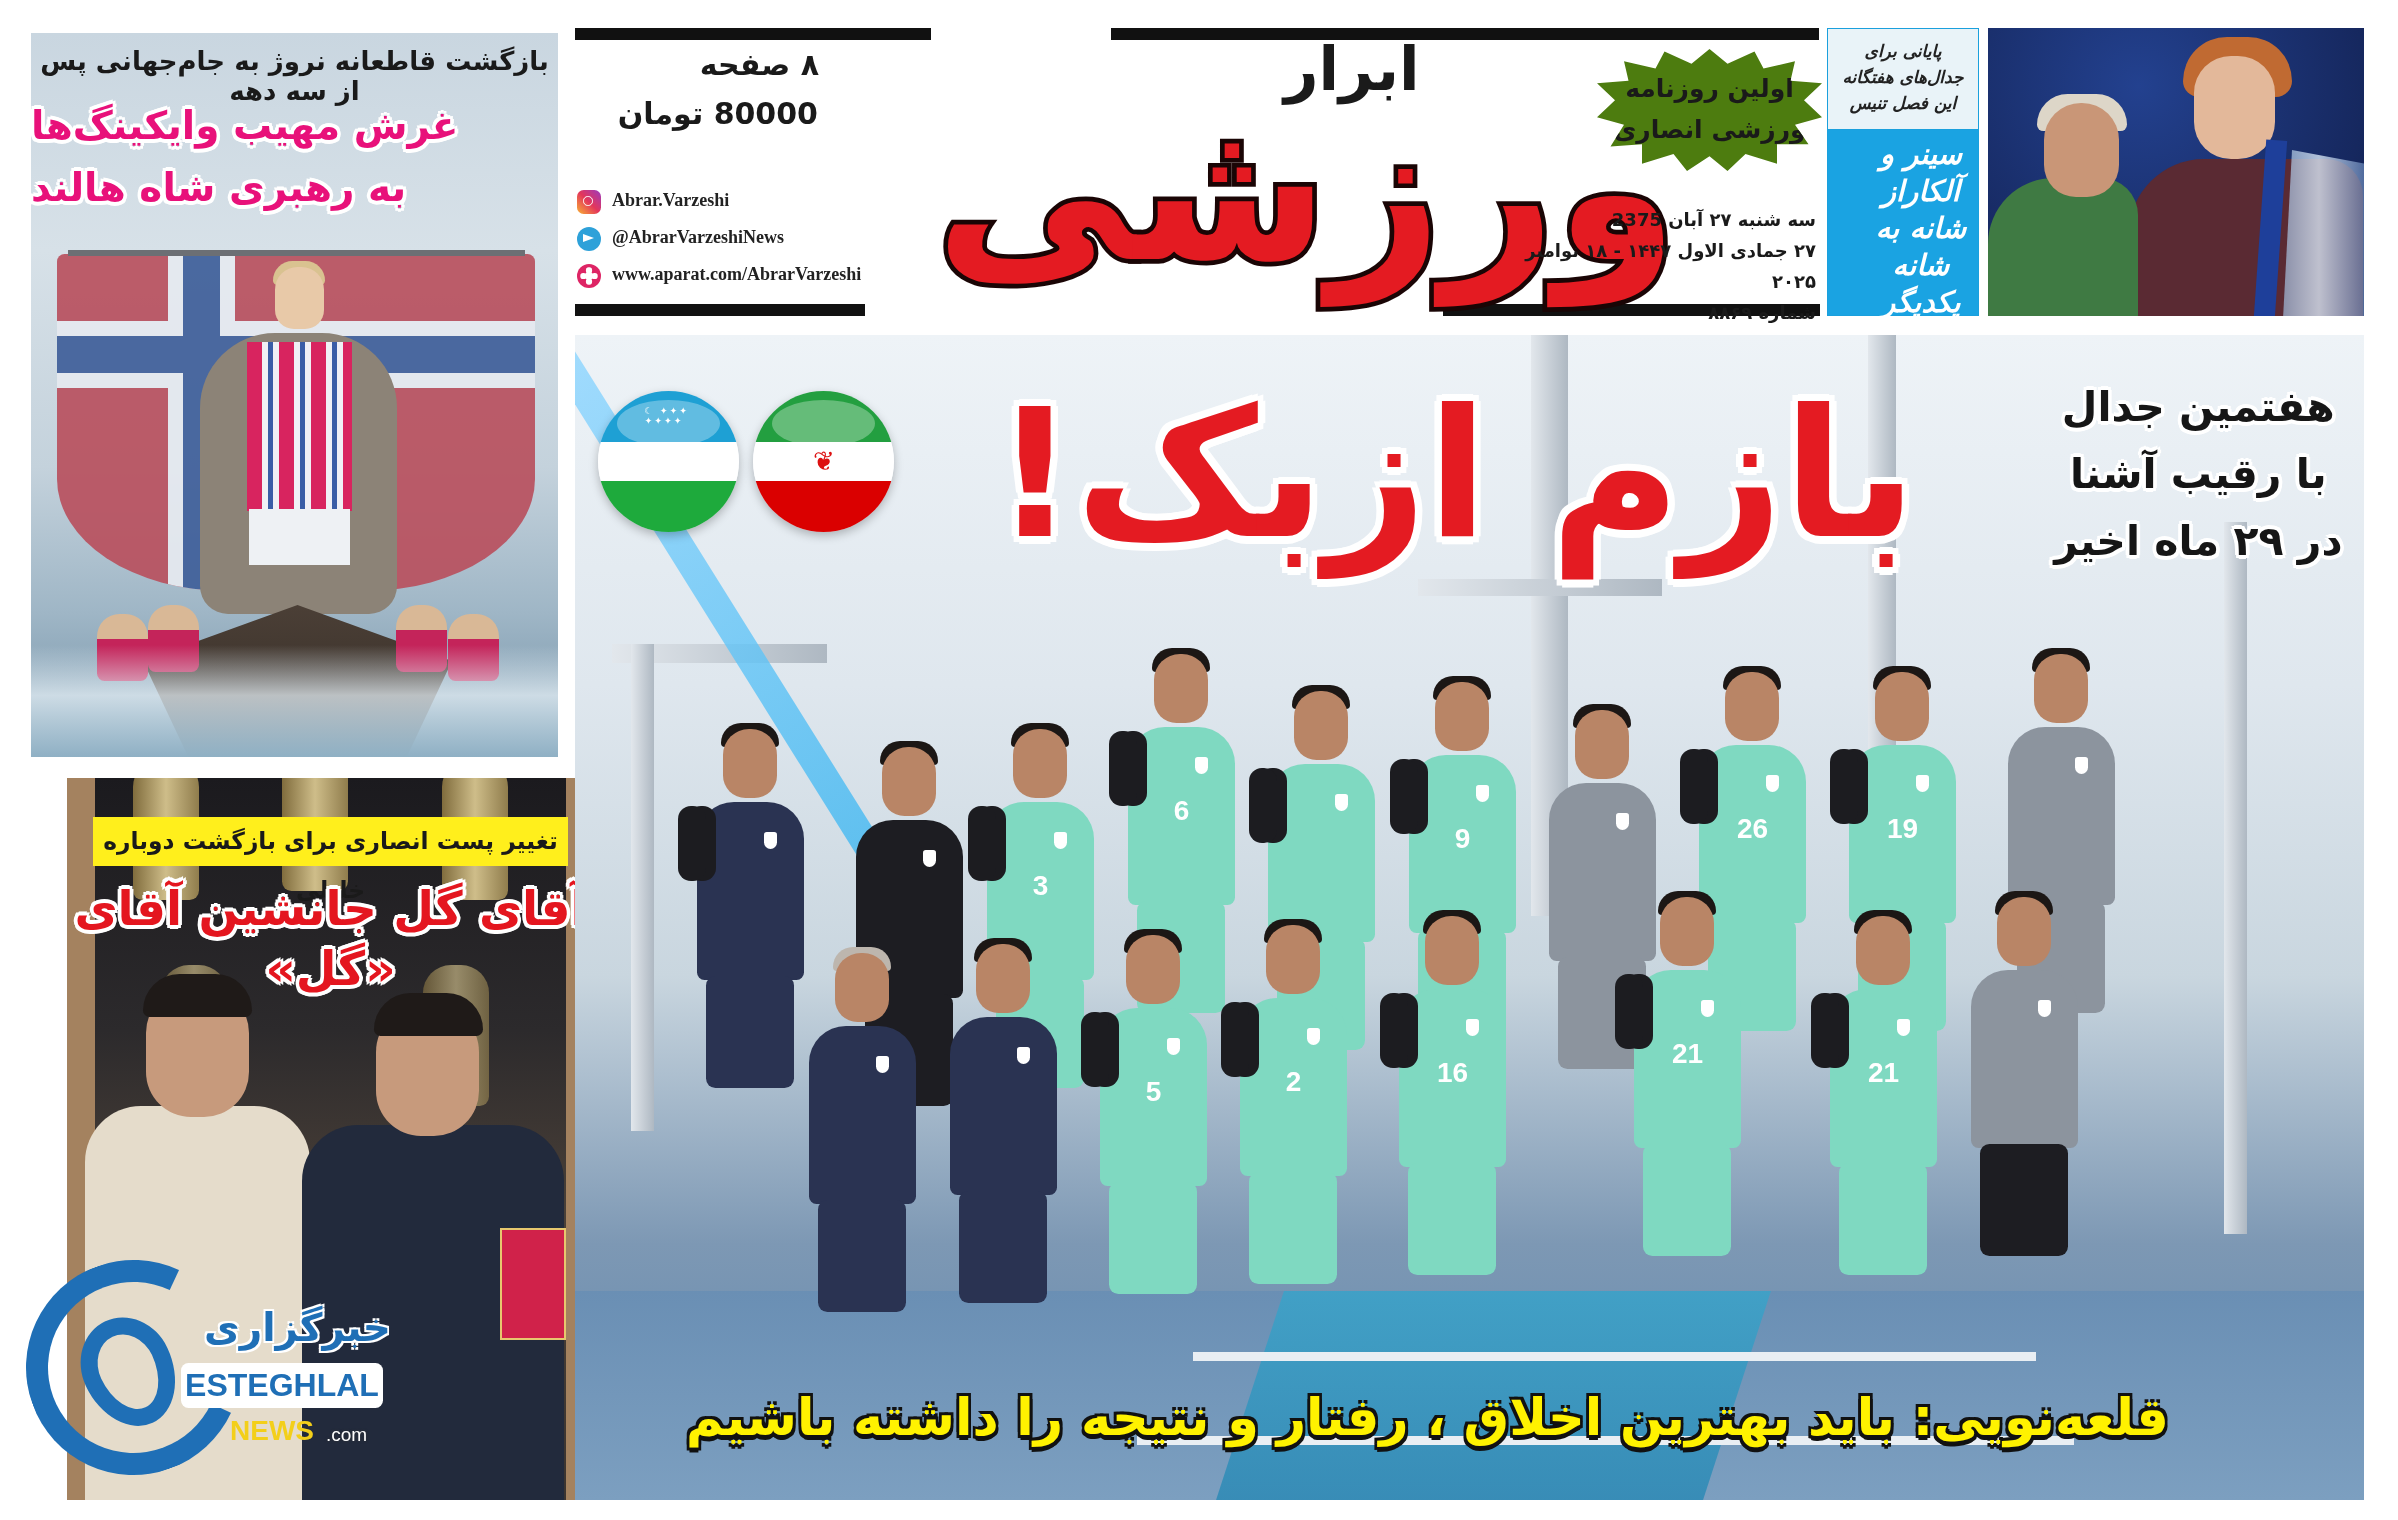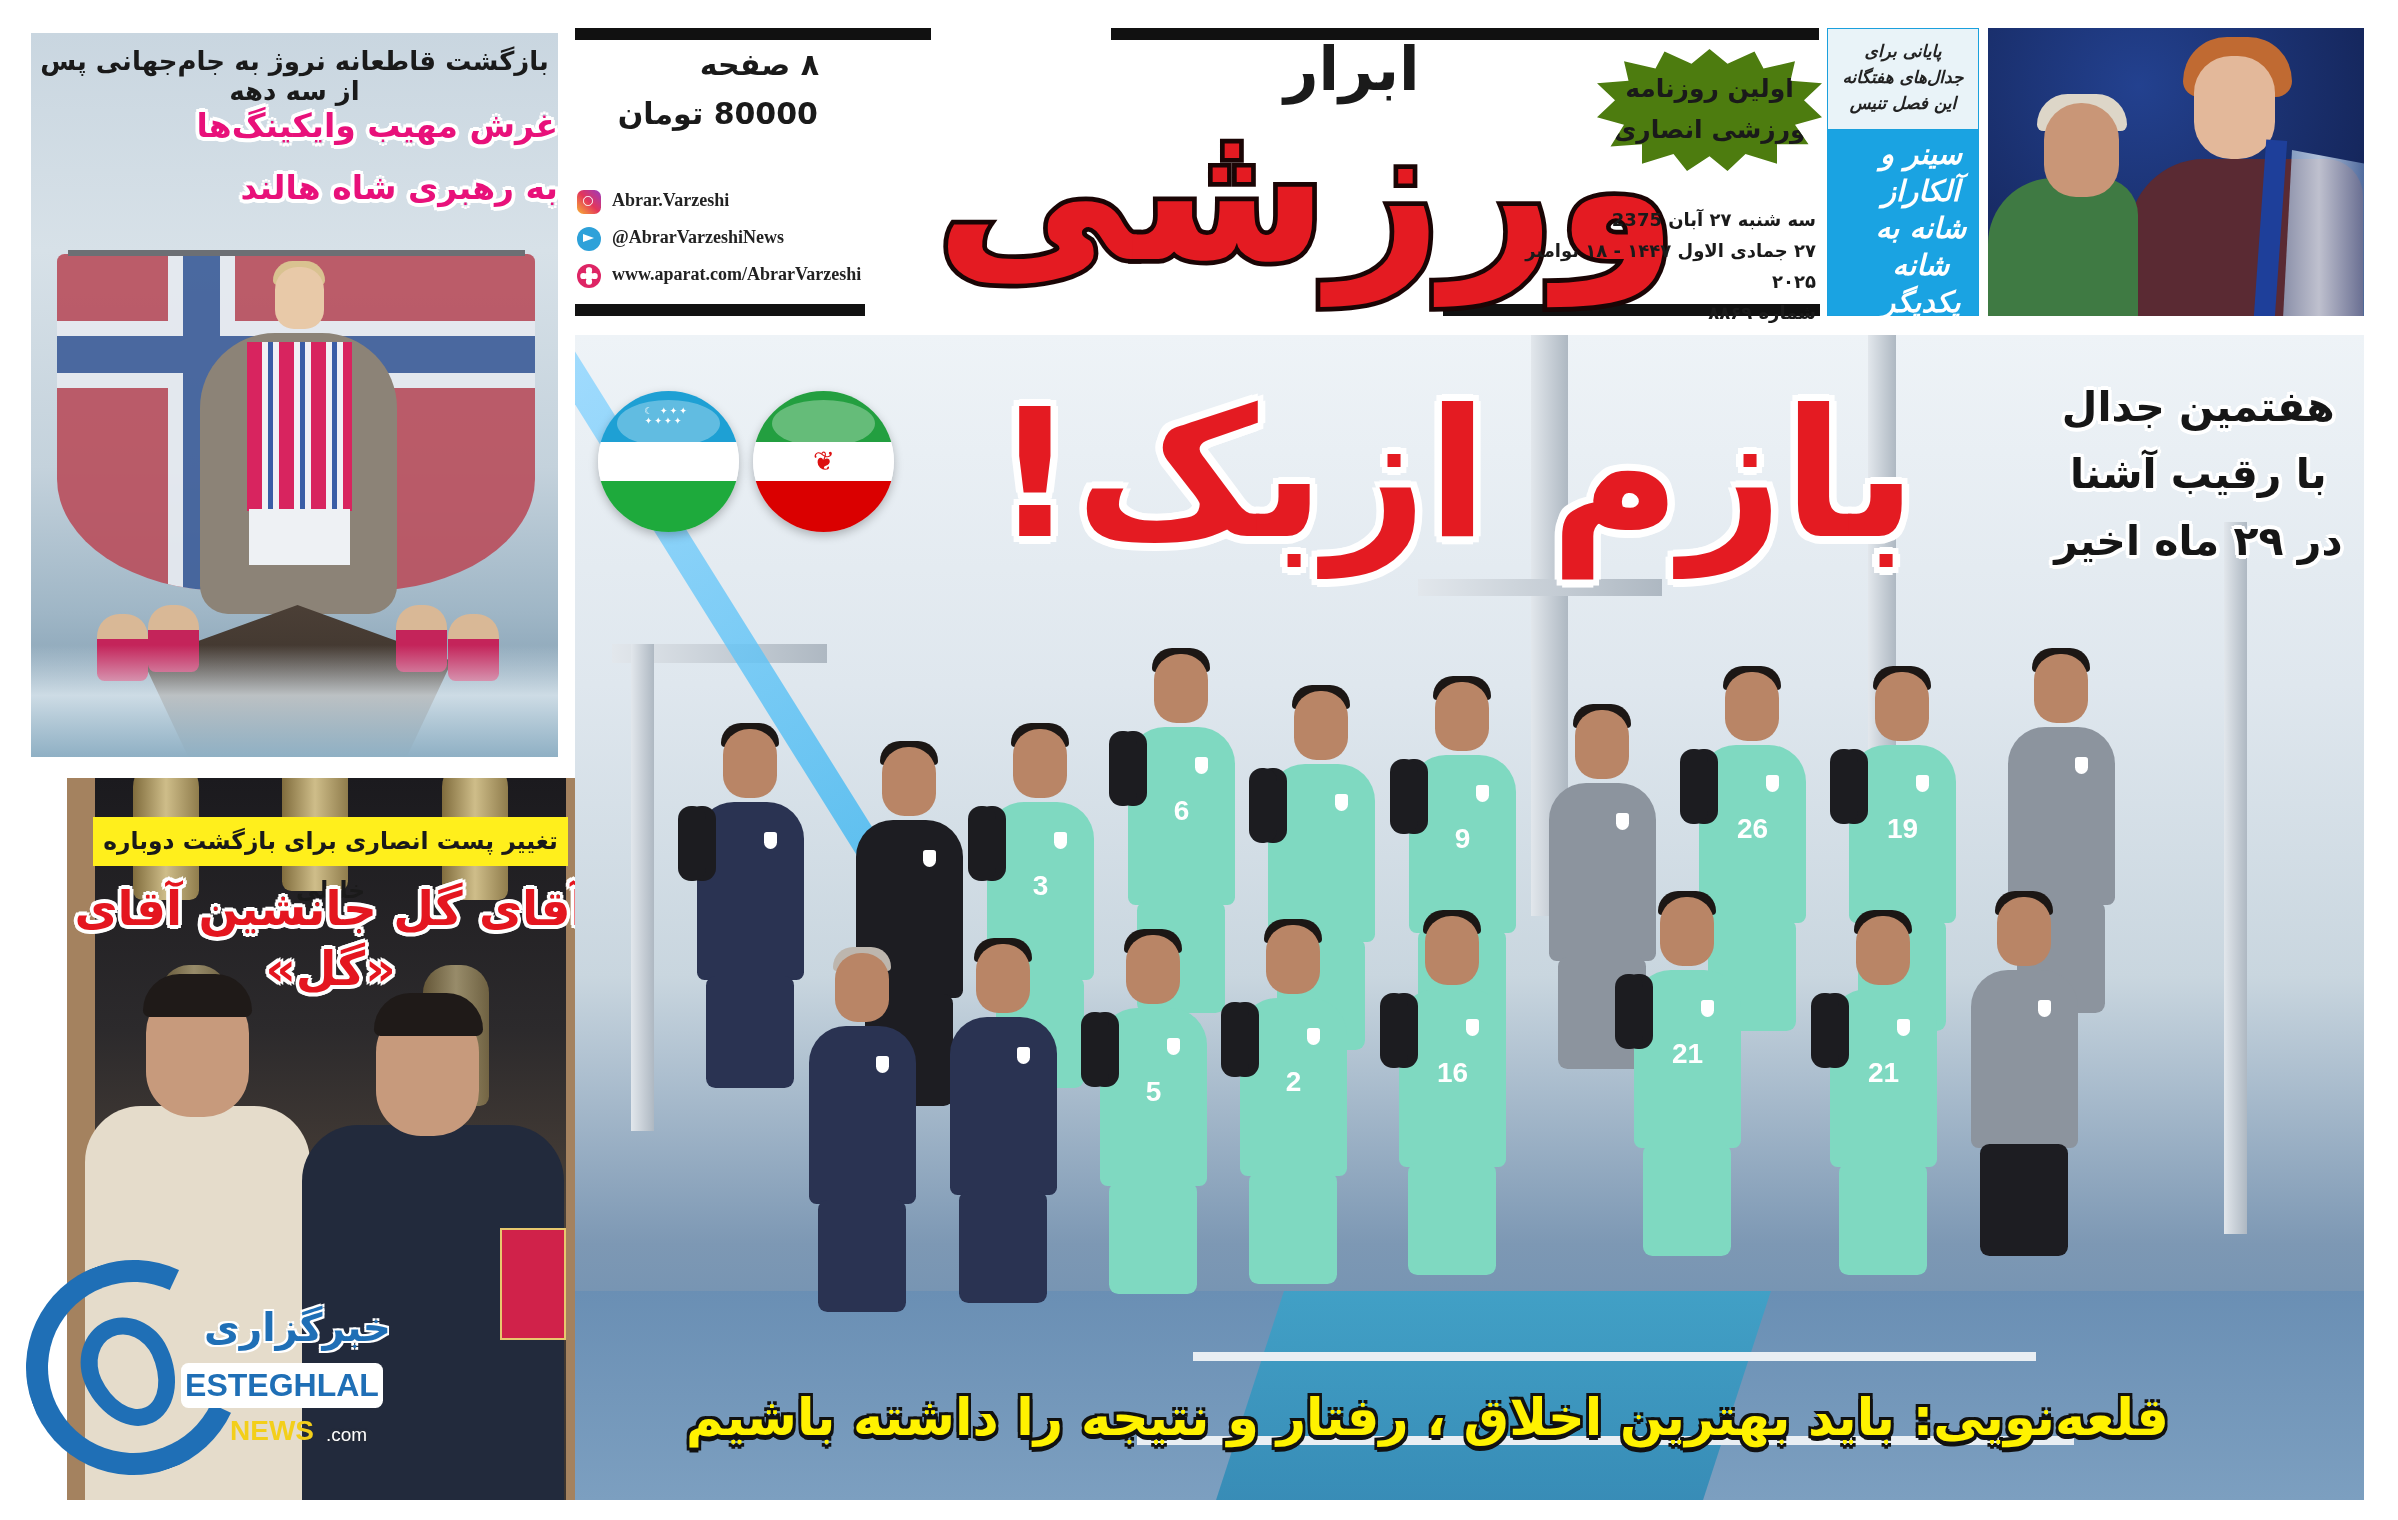--- a/index.html
+++ b/index.html
@@ -6,22 +6,22 @@
   html, body { width: 2399px; height: 1521px; background: #ffffff; overflow: hidden; }
   body { position: relative; font-family: "DejaVu Sans", sans-serif; }
   .abs { position: absolute; }
   .rtl { direction: rtl; unicode-bidi: embed; }
 
   
   .left-top { left: 31px; top: 33px; width: 527px; height: 724px; overflow: hidden;
     background: linear-gradient(180deg, #c9d6e0 0%, #d7e1e8 30%, #c4d2dc 60%, #9fb6c6 80%, #6f8ea4 100%); }
   .left-top .kicker { position: absolute; top: 13px; left: 0; right: 0; text-align: center;
     font-weight: bold; font-size: 26px; color: #1a1a1a; }
-  .left-top .headline { position: absolute; top: 62px; left: 0; right: 0; text-align: right;
-    font-weight: bold; font-size: 33px; line-height: 62px; color: #e8117a;
+  .left-top .headline { position: absolute; top: 62px; left: 0; right: 0; text-align: left;
+    font-weight: bold; font-size: 39px; line-height: 62px; color: #e8117a;
     text-shadow: -2.8px -2.8px 0 #fff, 2.8px -2.8px 0 #fff, -2.8px 2.8px 0 #fff, 2.8px 2.8px 0 #fff, 0 3.7px 0 #fff, 3.7px 0 0 #fff, -3.7px 0 0 #fff, 0 -3.7px 0 #fff; }
   .sail { position: absolute; left: 26px; top: 221px; width: 478px; height: 337px;
     background: #b9515f; border-radius: 7.5px 7.5px 169px 169px / 7.5px 7.5px 112px 112px; overflow: hidden; opacity: .92; }
   .sail .vbar-w { position: absolute; left: 111px; top: 0; width: 67px; height: 100%; background: #e6eaf0; }
   .sail .vbar-b { position: absolute; left: 126px; top: 0; width: 37px; height: 100%; background: #3f5f9a; }
   .sail .hbar-w { position: absolute; left: 0; top: 67px; width: 100%; height: 67px; background: #e6eaf0; }
   .sail .hbar-b { position: absolute; left: 0; top: 82px; width: 100%; height: 37px; background: #3f5f9a; }
   .mast { position: absolute; left: 37px; top: 217px; width: 457px; height: 5.6px; background: #6c6f74; }
   .viking { position: absolute; left: 197px; top: 234px; width: 141px; height: 375px; }
   .viking .cape { position: absolute; left: -28px; top: 66px; width: 197px; height: 281px;

